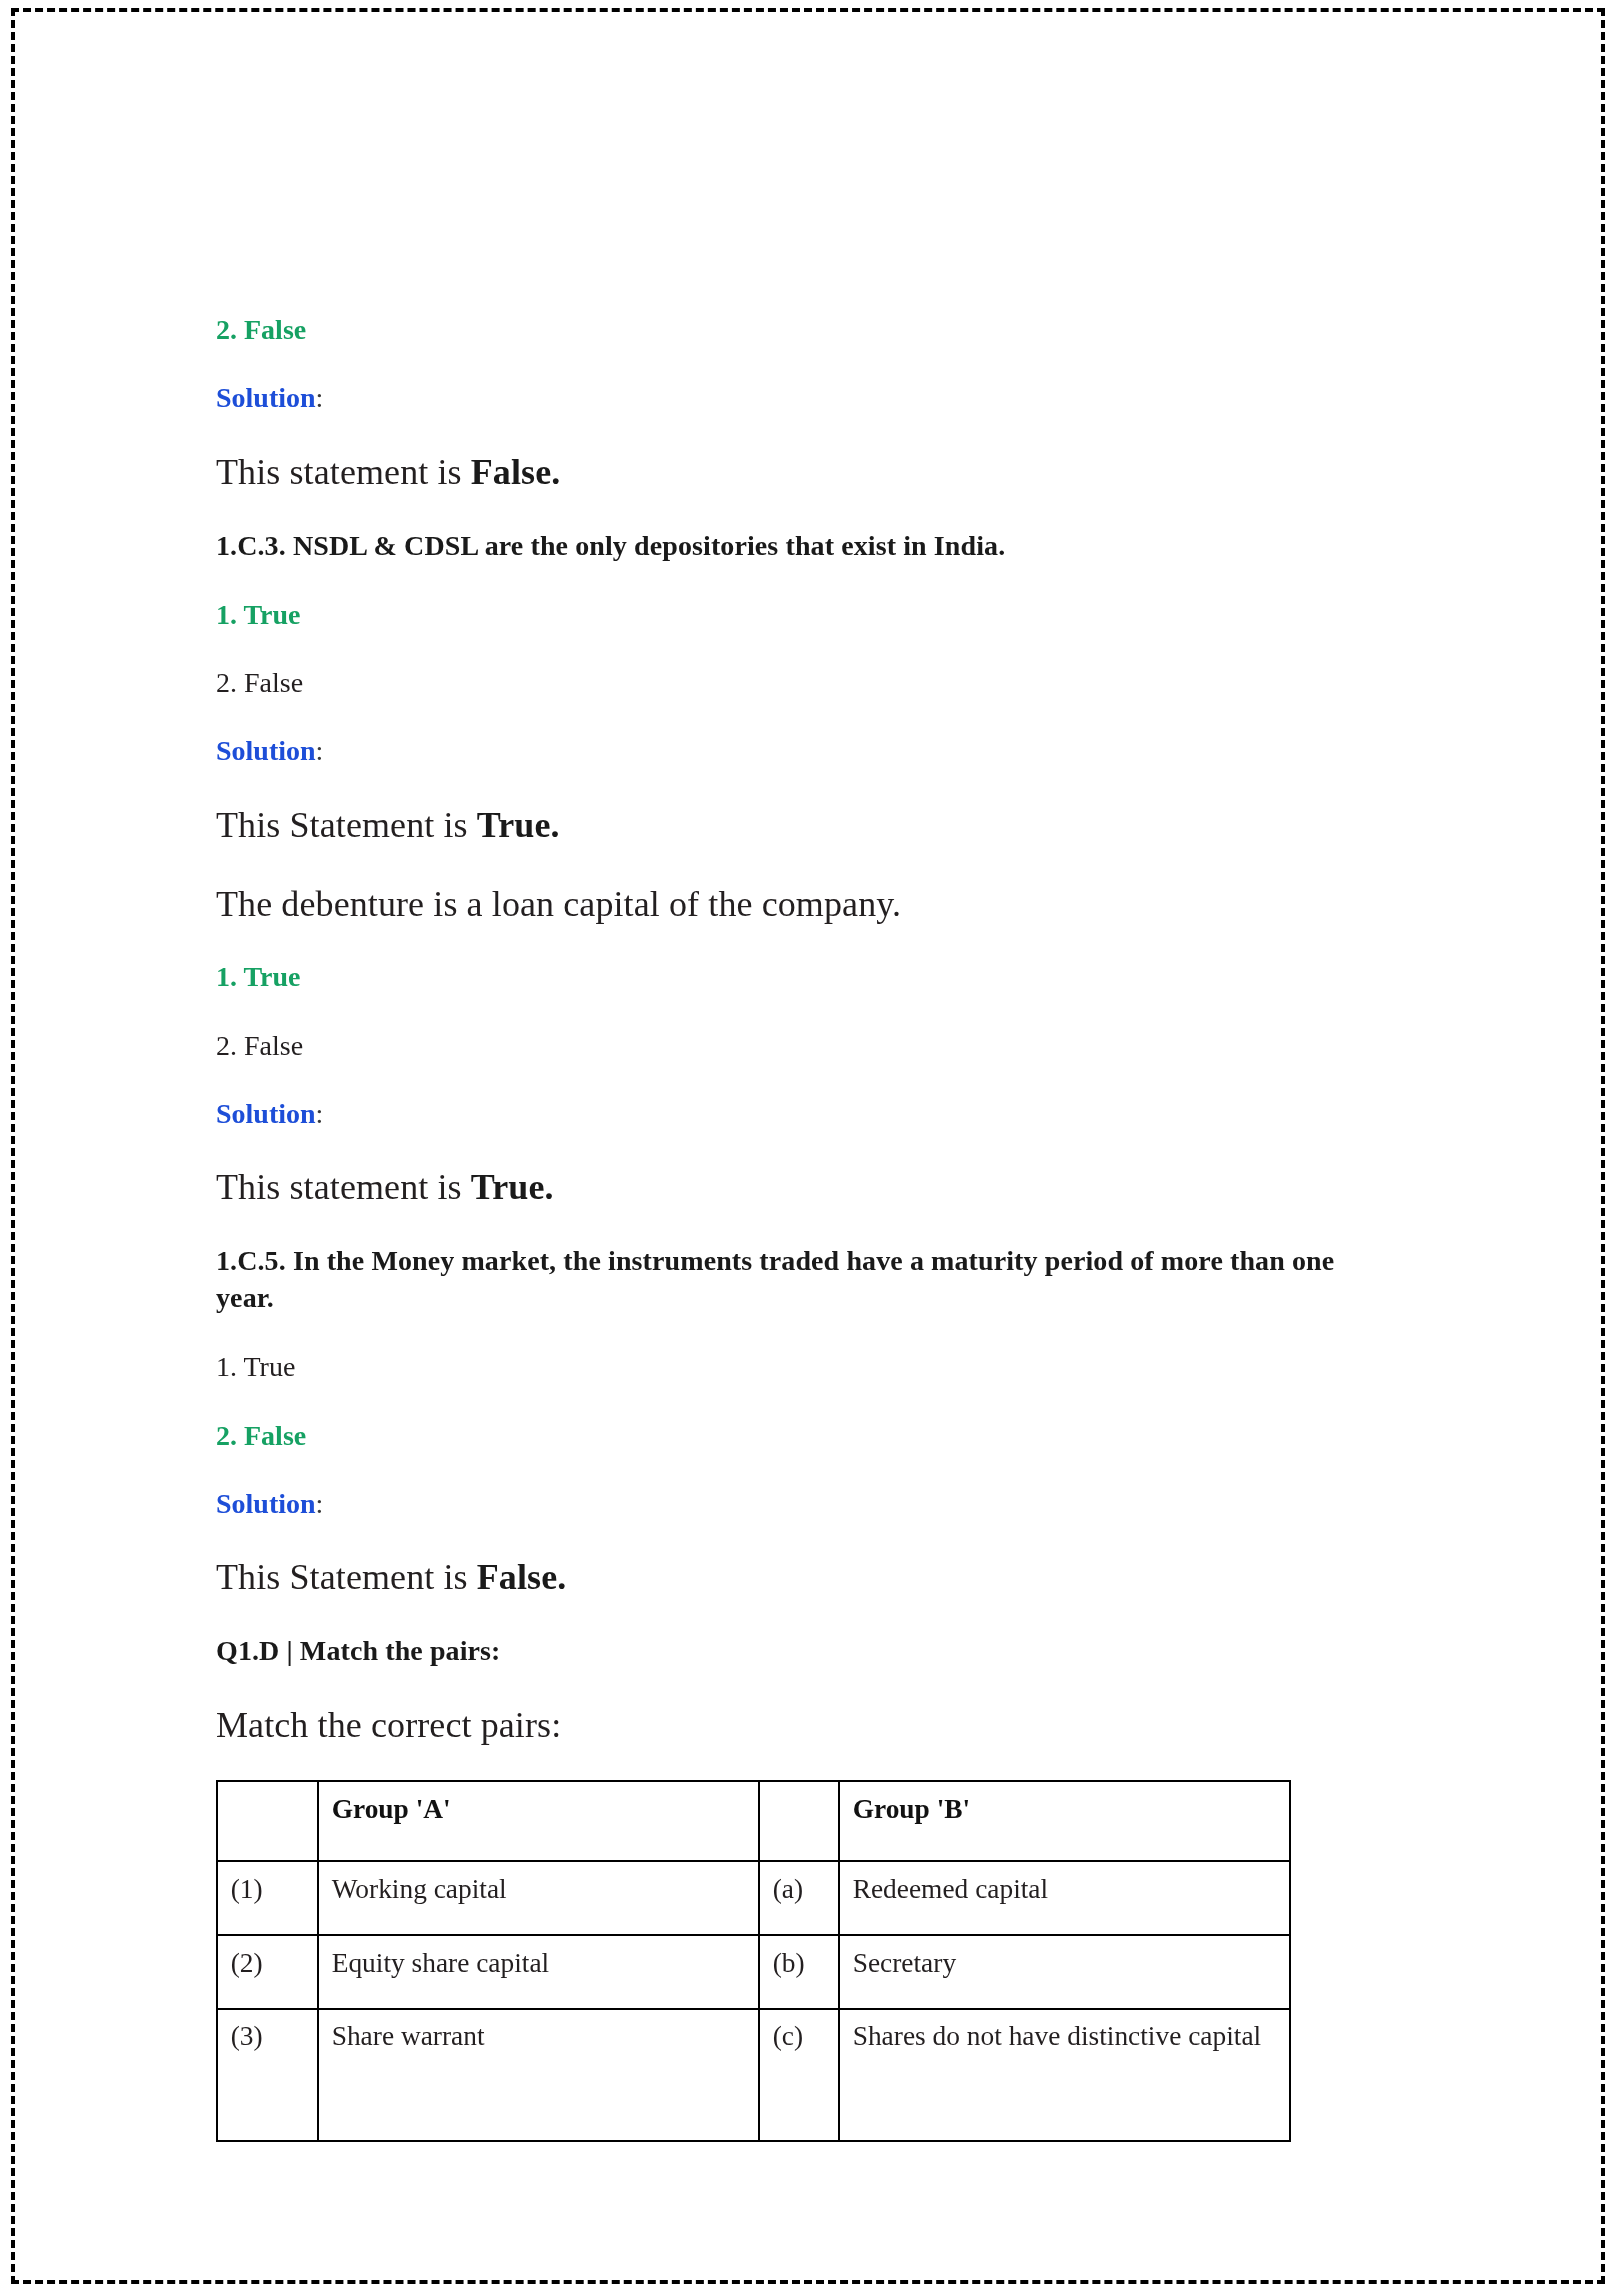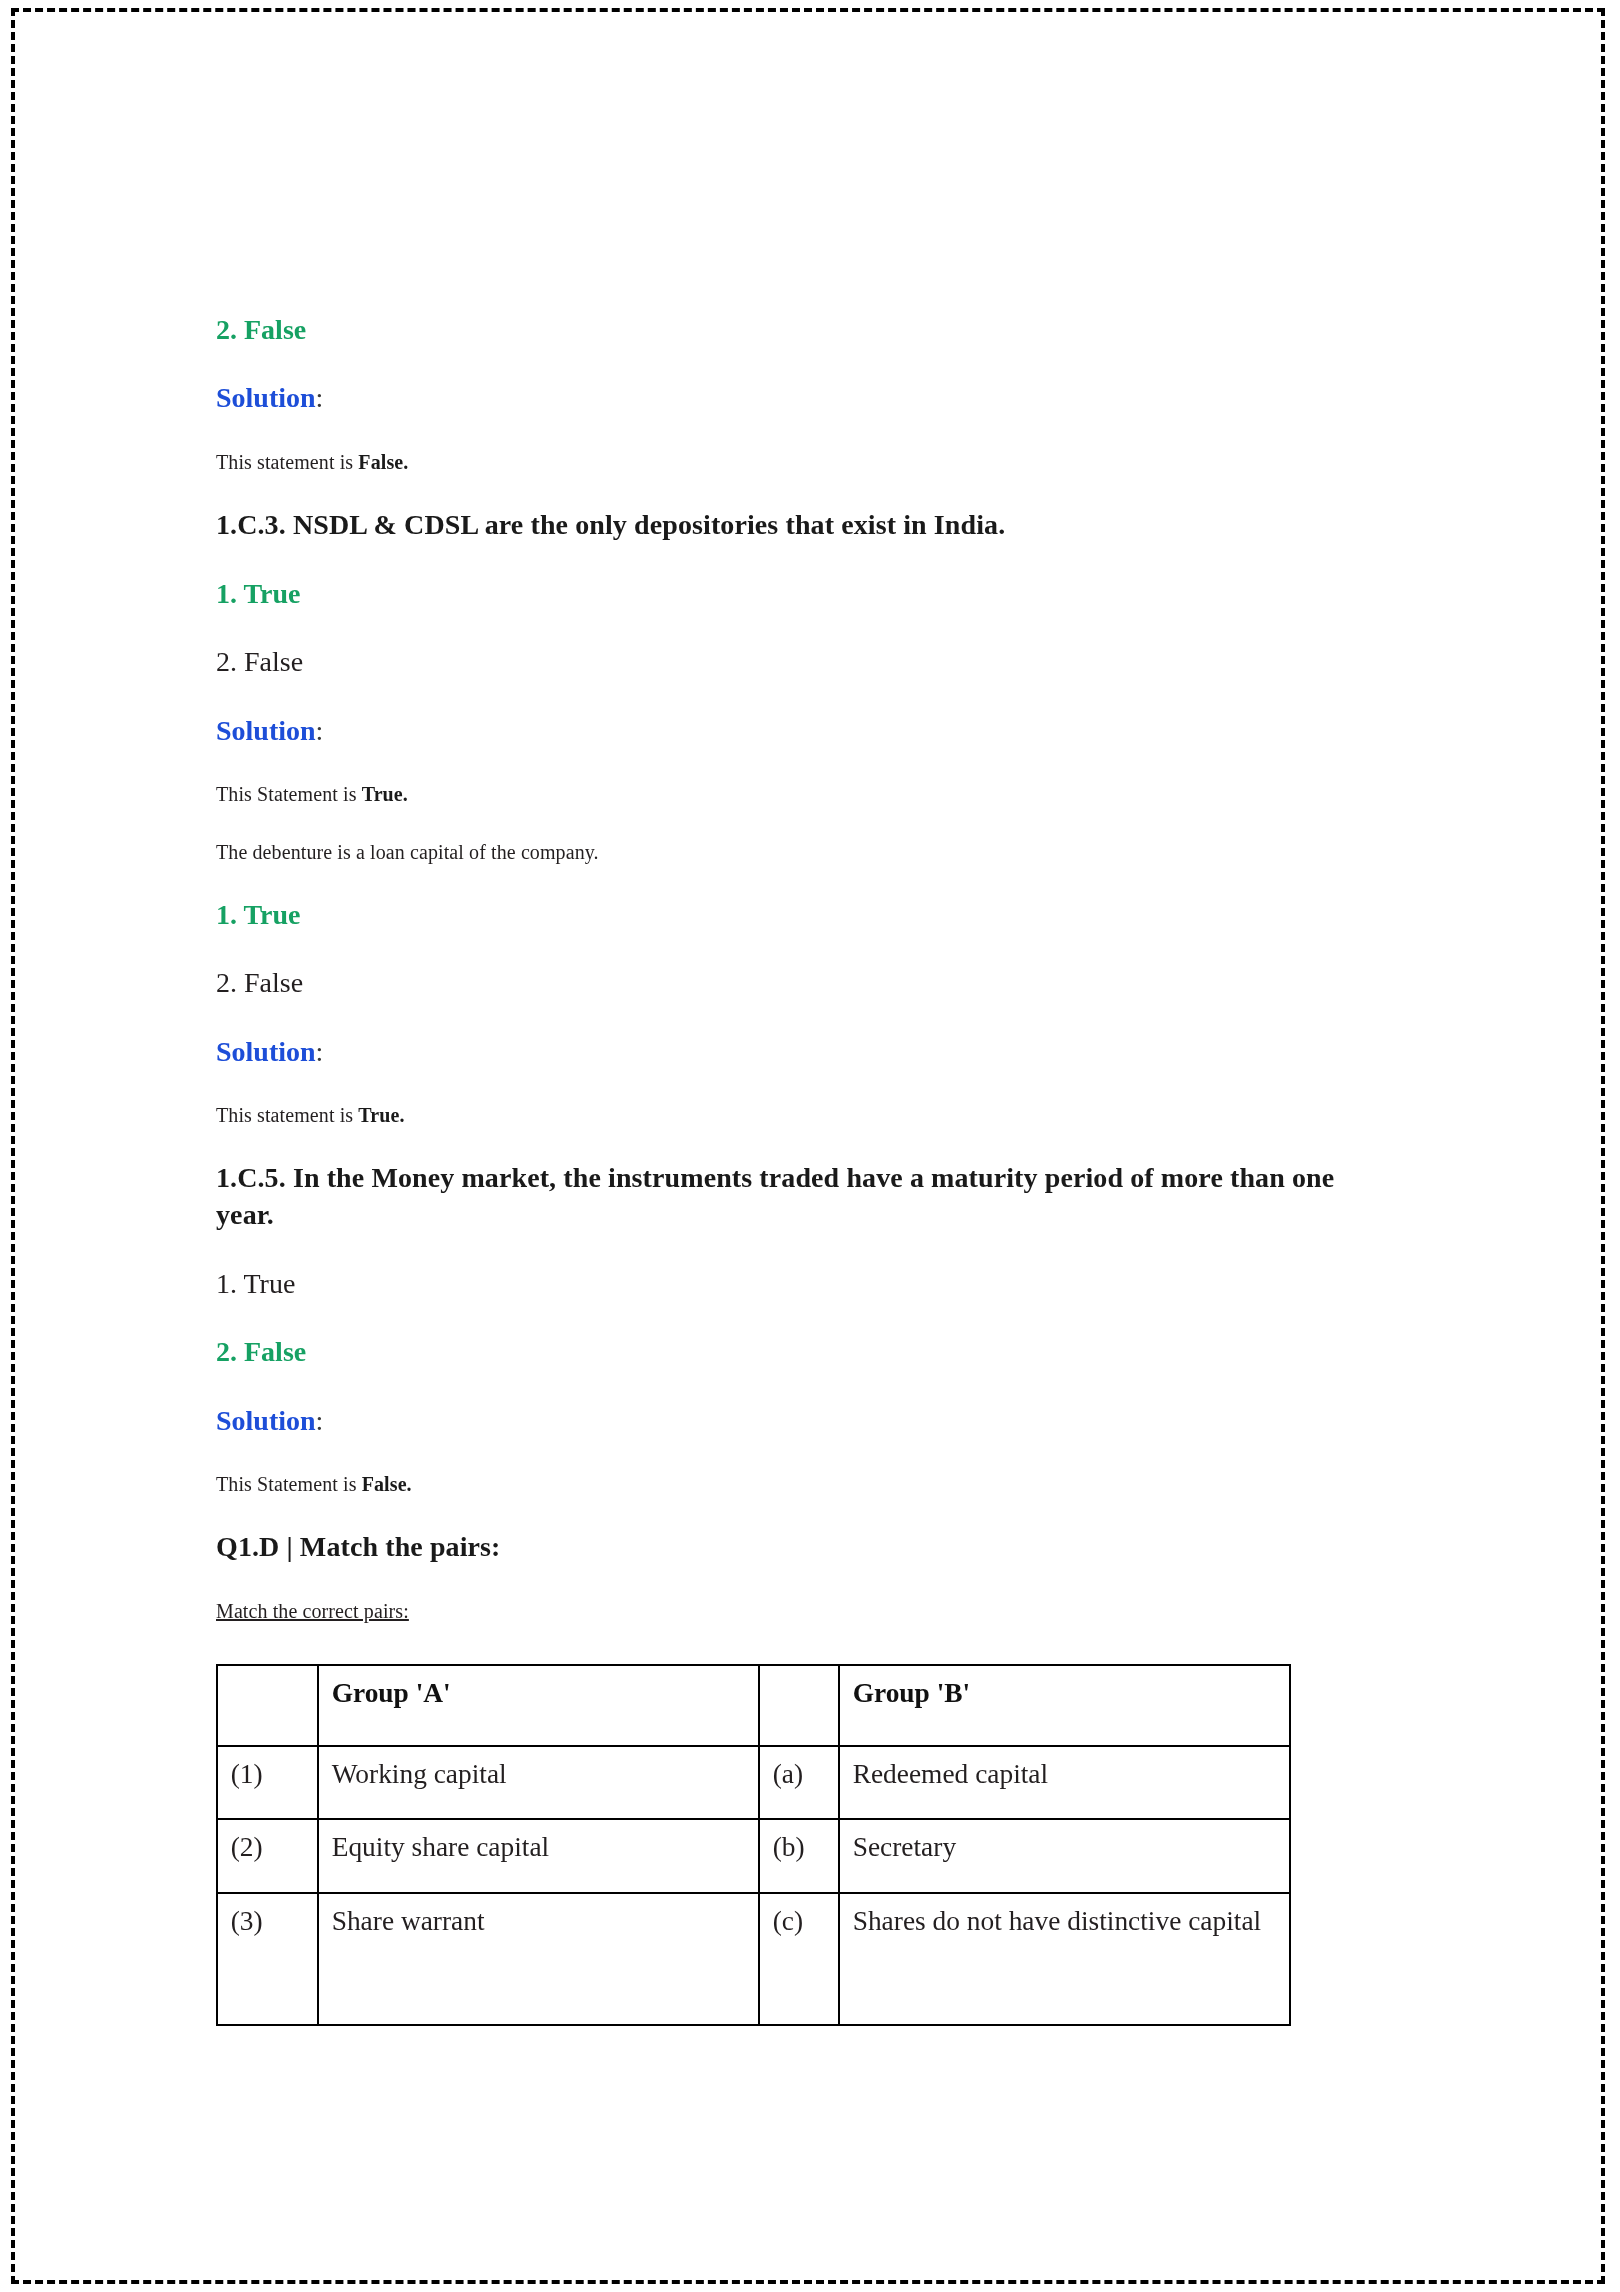--- a/index.html
+++ b/index.html
@@ -28,27 +28,27 @@
 
   .content {
     position: absolute;
     left: 216px;
     top: 312px;
     width: 1157px;
   }
 
   
   .para {
-    font-size: 20px;
+    font-size: 36px;
     line-height: 1.30;
     margin: 0 0 32px 0;
     color: #231f20;
     letter-spacing: 0.1px;
   }
-  .para.tight { margin-bottom: 40px; text-decoration: underline; }
+  .para.tight { margin-bottom: 31px; }
 
   .q-heading {
     font-size: 28px;
     font-weight: bold;
     line-height: 1.32;
     margin: 0 0 32px 0;
     color: #1a1a1a;
     letter-spacing: 0.1px;
   }
 

